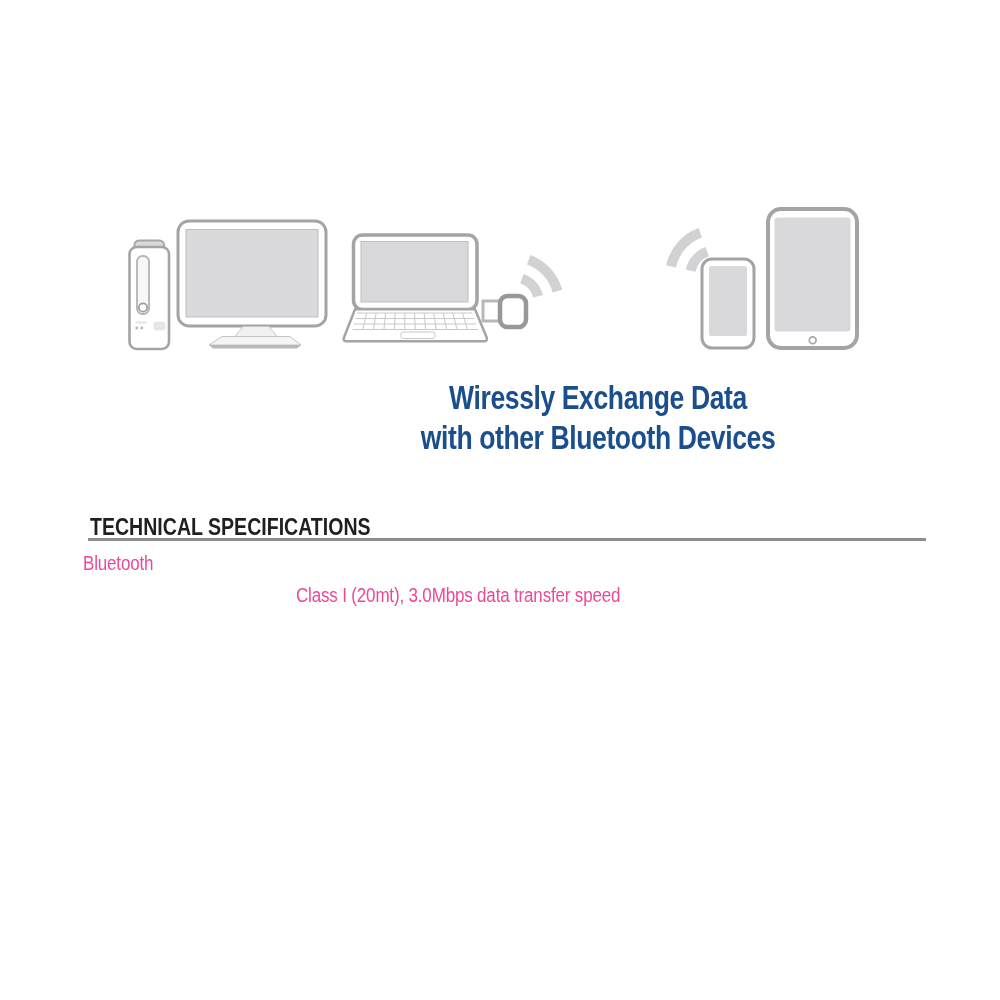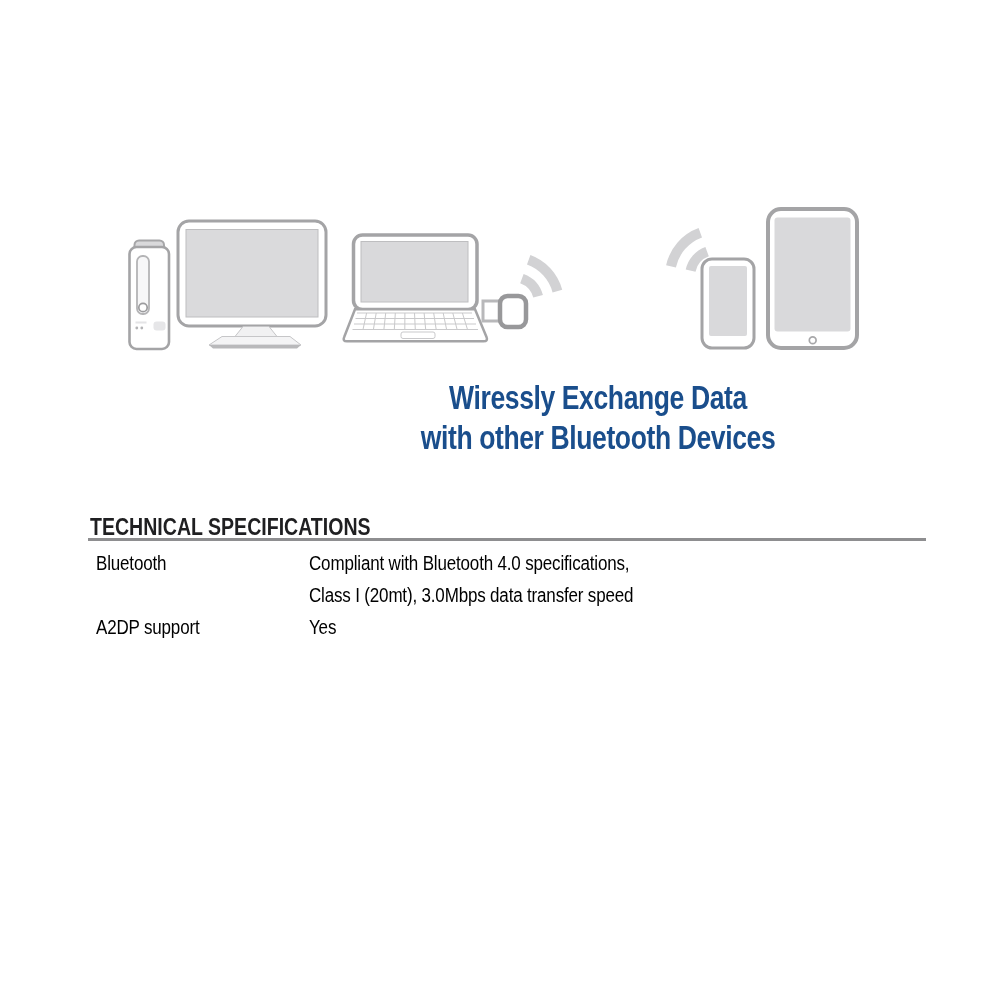--- a/index.html
+++ b/index.html
@@ -54,26 +54,26 @@
   .specs-rule {
     position: absolute;
     left: 88px;
     top: 494px;
     width: 838px;
     height: 3px;
     background: #8e8e90;
   }
   .specs-table {
     position: absolute;
-    left: 96px;
+    left: 83px;
     top: 503px;
     width: 840px;
     font-size: 20px;
     line-height: 32px;
-    color: #000000;
+    color: #ec4899;
   }
   .spec-row {
     display: flex;
     height: 32px;
     white-space: nowrap;
   }
   .spec-label {
     width: 213px;
     flex: 0 0 213px;
   }
@@ -166,25 +166,20 @@
     <div>Wiressly Exchange Data</div>
     <div>with other Bluetooth Devices</div>
   </div>
 
   <div class="specs-title">TECHNICAL SPECIFICATIONS</div>
   <div class="specs-rule"></div>
 
   <div class="specs-table">
     <div class="spec-row">
       <div class="spec-label"><span>Bluetooth</span></div>
-      <div class="spec-value"><span>Compliant with Bluetooth 4.0 specifications,</span></div>
     </div>
     <div class="spec-row">
       <div class="spec-label"><span></span></div>
       <div class="spec-value"><span>Class I (20mt), 3.0Mbps data transfer speed</span></div>
-    </div>
-    <div class="spec-row">
-      <div class="spec-label"><span>A2DP support</span></div>
-      <div class="spec-value"><span>Yes</span></div>
     </div>
   </div>
 
 </div>
 
 </body></html>

